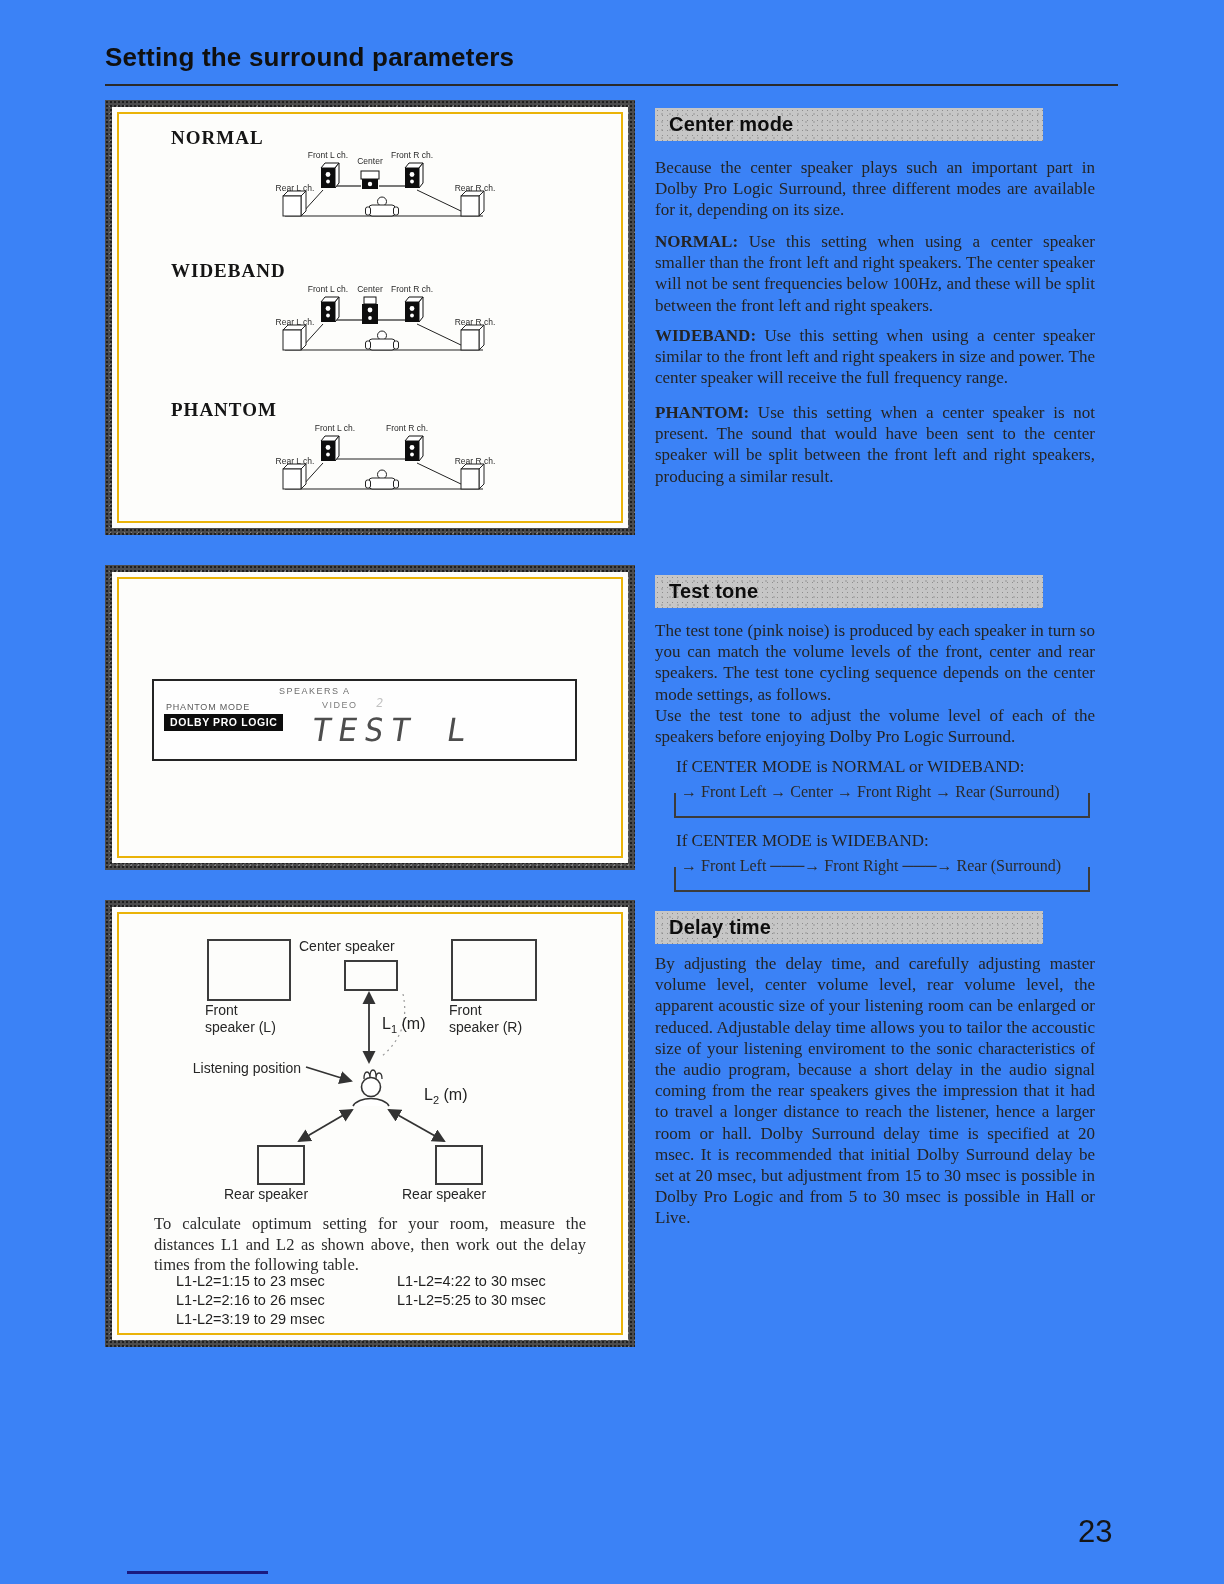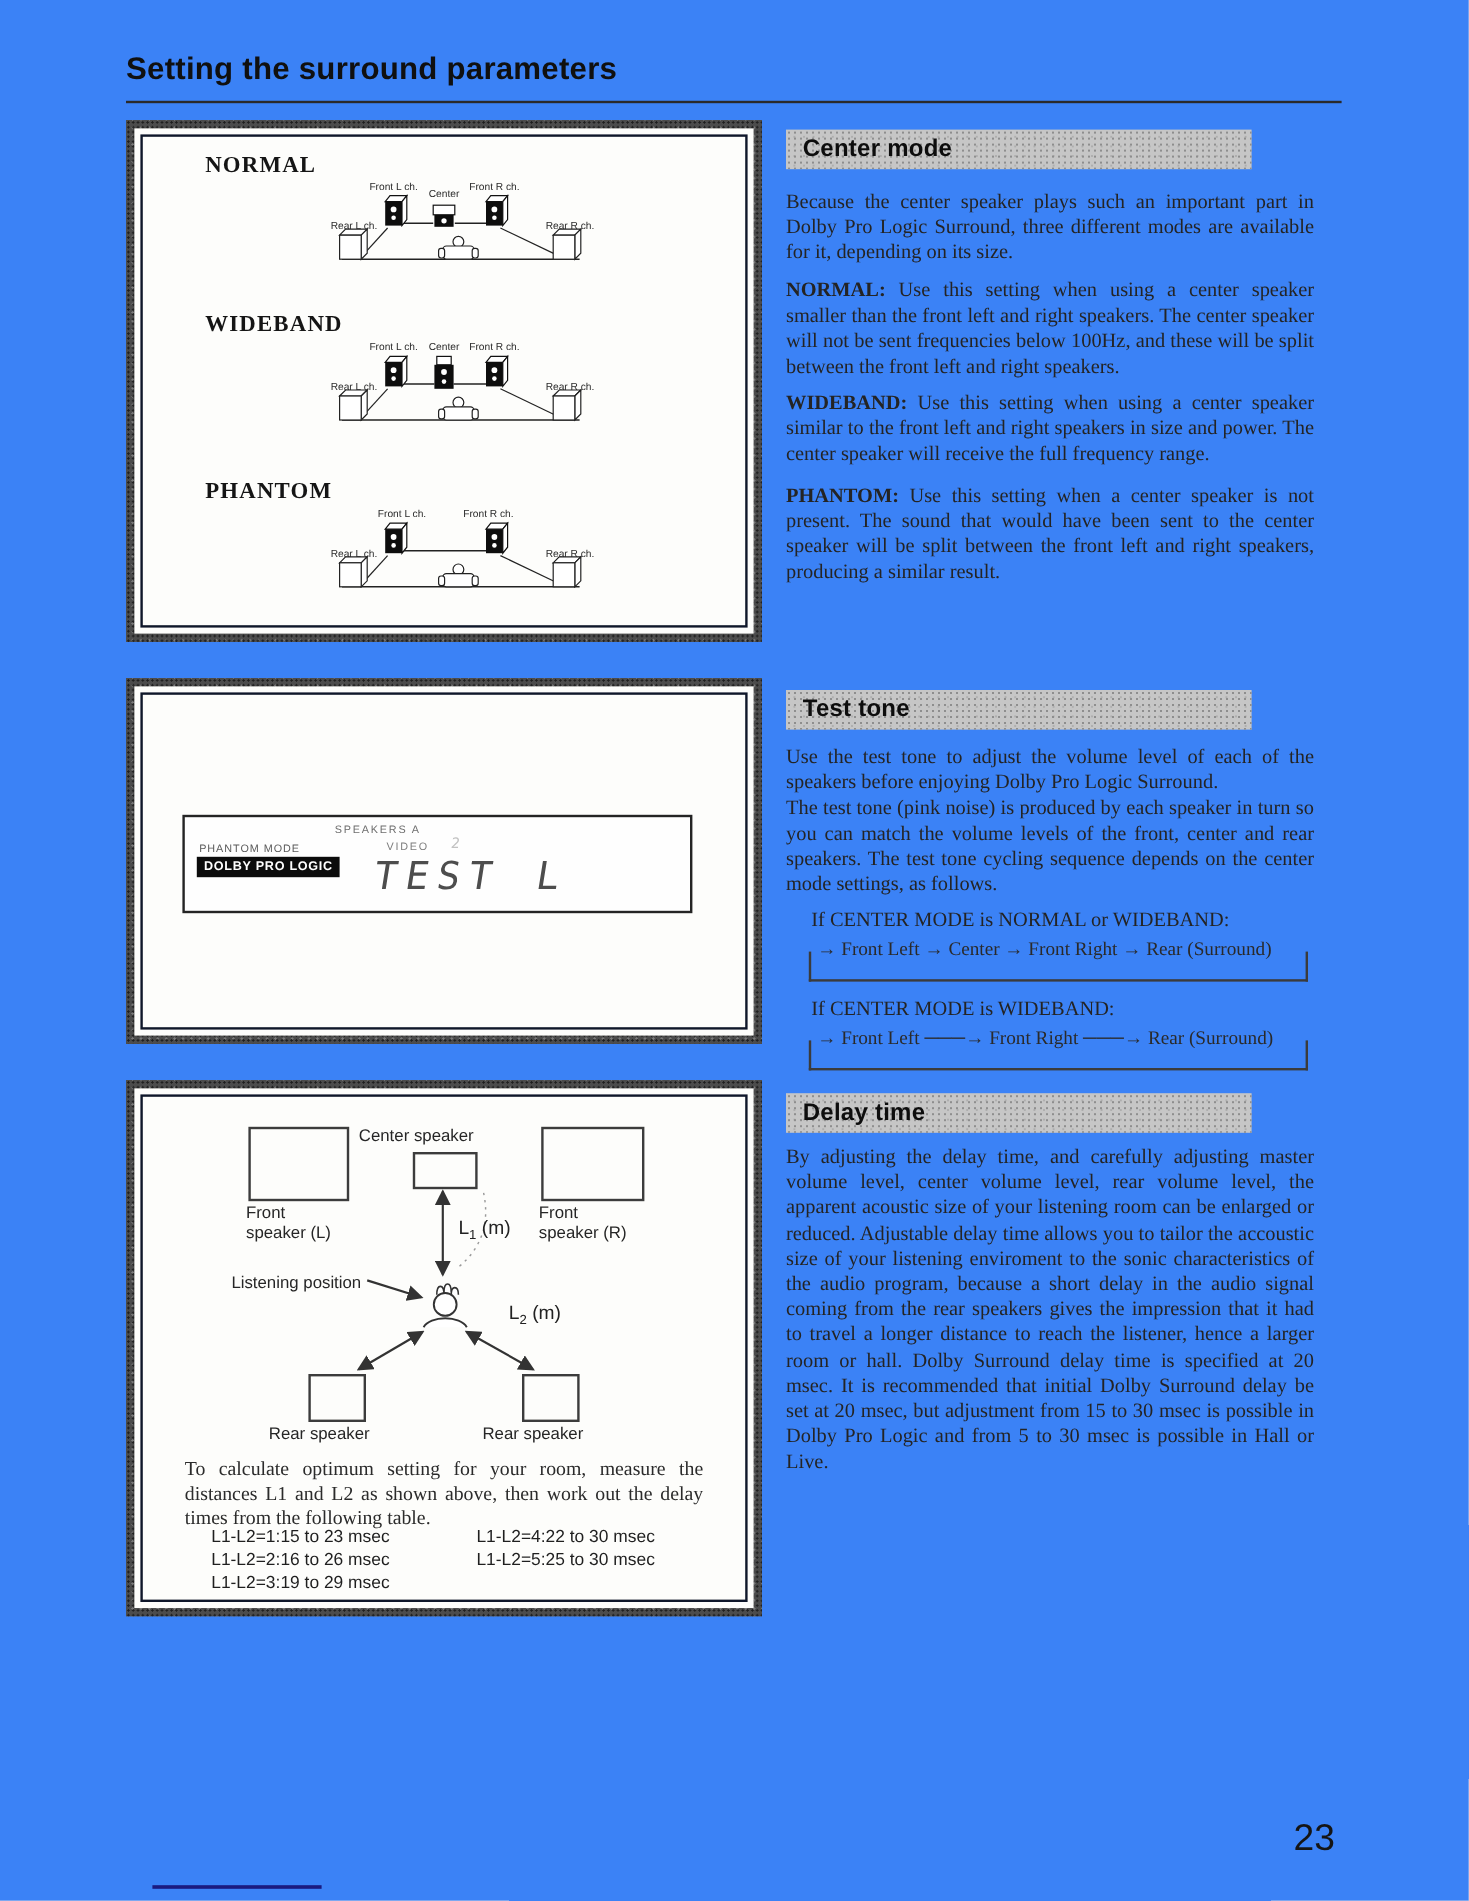--- a/index.html
+++ b/index.html
@@ -12,21 +12,21 @@
   .title-rule{position:absolute;left:105px;top:84px;width:1013px;height:2px;background:#2a2a2a;}
   .page-number{position:absolute;left:1078px;top:1514px;font-family:"Liberation Sans",sans-serif;
                font-size:31px;color:#151515;}
   .footer-line{position:absolute;left:127px;top:1571px;width:141px;height:3px;background:#1a1a80;}
 
   
   .box{position:absolute;left:105px;width:530px;background-color:#4c4c4c;
        background-image:radial-gradient(#1f1f1f 1px,transparent 1px),radial-gradient(#7d7d7d 1px,transparent 1px);
        background-size:4px 4px,7px 7px;background-position:0 0,2px 3px;padding:7px;box-sizing:border-box;}
   .box-gap{background:#fdfdfb;width:100%;height:100%;padding:5px;box-sizing:border-box;}
-  .box-inner{border:2px solid #0f172a;width:100%;height:100%;position:relative;box-sizing:border-box;background:#fdfdfb;}
+  .box-inner{border:2px solid #eab308;width:100%;height:100%;position:relative;box-sizing:border-box;background:#fdfdfb;}
 
   #box-modes{top:100px;height:435px;}
   #box-display{top:565px;height:305px;}
   #box-delay{top:900px;height:447px;}
 
   
   .mode-label{position:absolute;left:52px;font-family:"Liberation Serif",serif;font-weight:bold;
               font-size:19px;letter-spacing:1px;color:#151515;}
   .mode-svg{position:absolute;left:138px;}
   .svg-label{font-family:"Liberation Sans",sans-serif;font-size:8.5px;fill:#2a2a2a;}
@@ -287,22 +287,22 @@
       <p><b>WIDEBAND:</b><span> Use this setting when using a center speaker similar to the front left and right speakers in size and power. The center speaker will receive the full frequency range.</span></p>
     </div>
   <div class="rc-text" style="top:402px">
       <p><b>PHANTOM:</b><span> Use this setting when a center speaker is not present. The sound that would have been sent to the center speaker will be split between the front left and right speakers, producing a similar result.</span></p>
     </div>
 
   <div class="sec-bar" style="top:575px">
     <span>Test tone</span>
   </div>
   <div class="rc-text" style="top:620px">
+    <p>The test tone (pink noise) is produced by each speaker in turn so you can match the volume levels of the front, center and rear speakers. The test tone cycling sequence depends on the center mode settings, as follows.</p>
     <p>Use the test tone to adjust the volume level of each of the speakers before enjoying Dolby Pro Logic Surround.</p>
-    <p>The test tone (pink noise) is produced by each speaker in turn so you can match the volume levels of the front, center and rear speakers. The test tone cycling sequence depends on the center mode settings, as follows.</p>
   </div>
   <div class="if-line" style="top:757px">If CENTER MODE is NORMAL or WIDEBAND:</div>
   <div class="flow" style="top:783px">
     <div class="flow-text">→ Front Left → Center → Front Right → Rear (Surround)</div>
     <div class="flow-loop"></div>
   </div>
   <div class="if-line" style="top:831px">If CENTER MODE is WIDEBAND:</div>
   <div class="flow" style="top:857px">
     <div class="flow-text">→ Front Left ───→ Front Right ───→ Rear (Surround)</div>
     <div class="flow-loop"></div>

